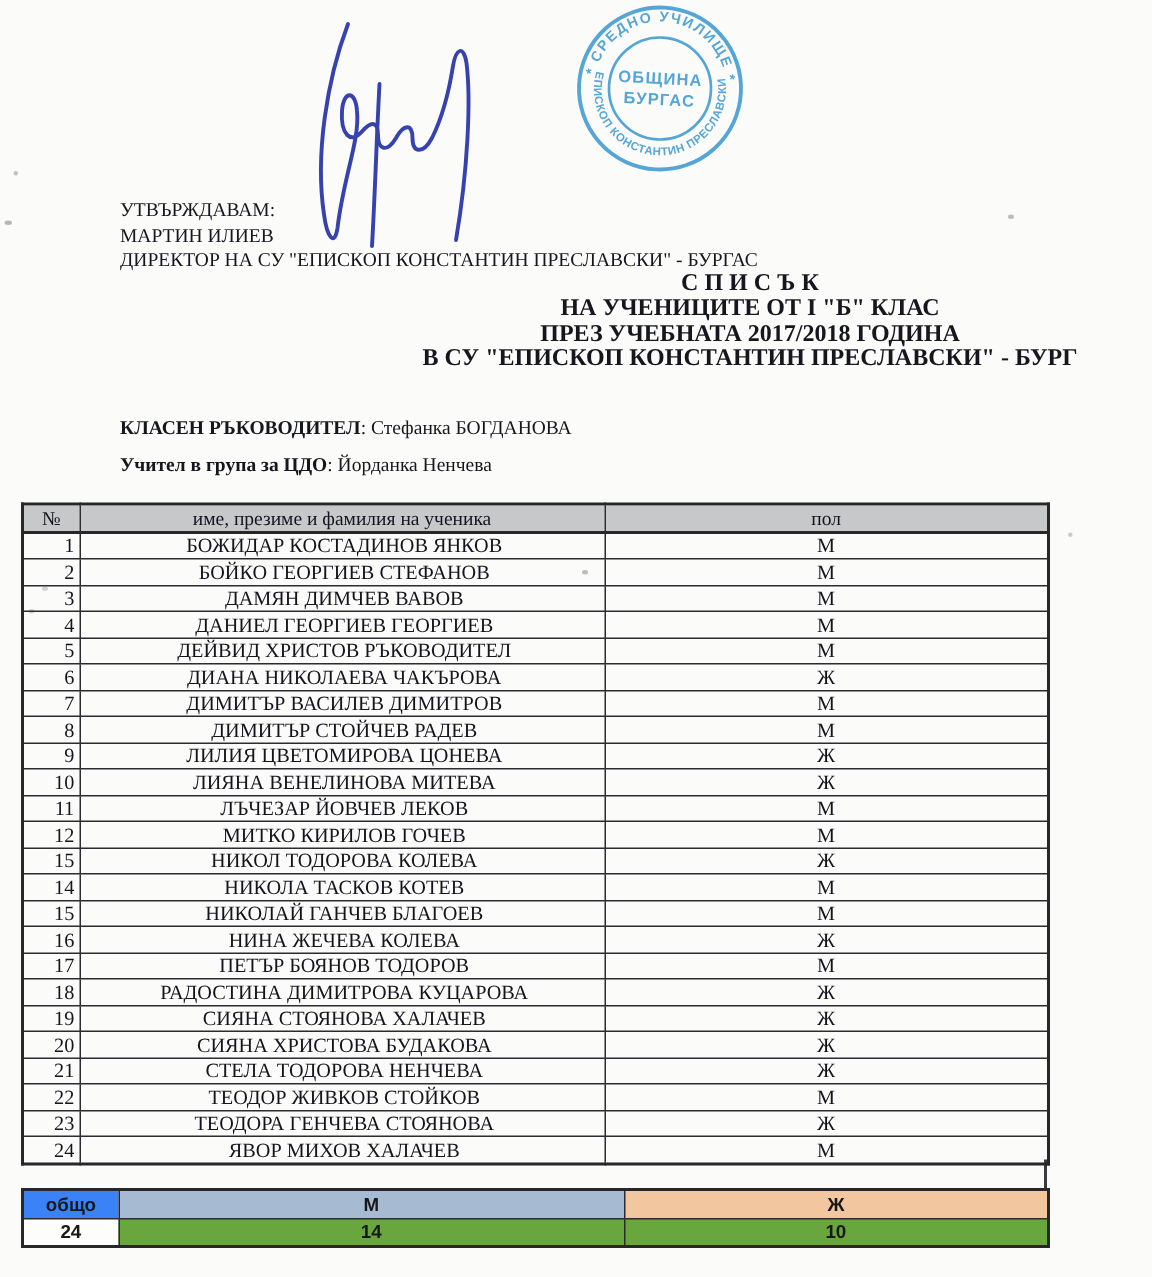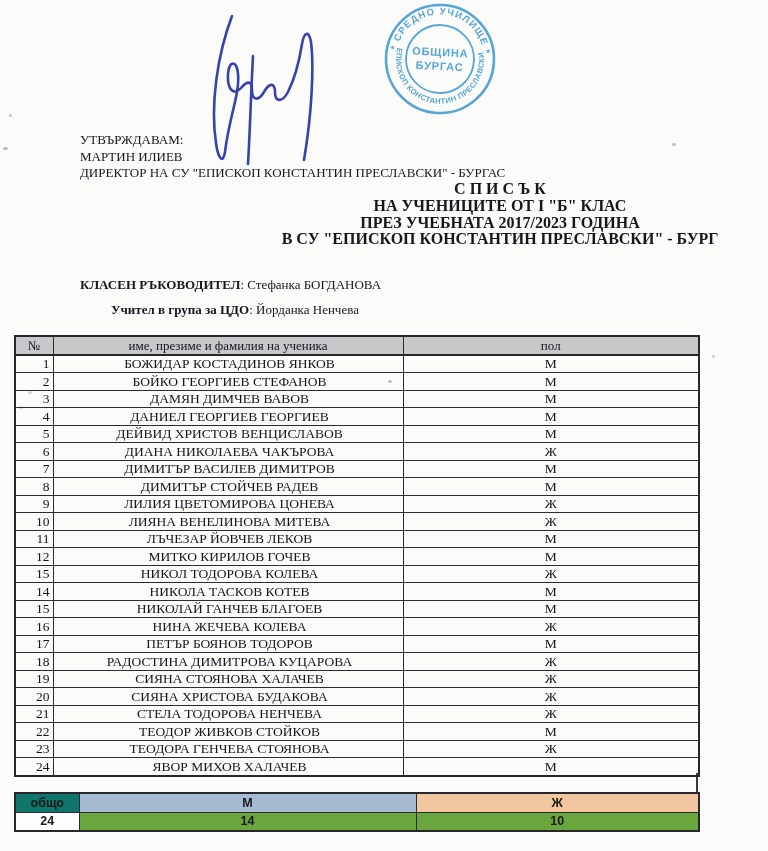--- a/index.html
+++ b/index.html
@@ -9,21 +9,21 @@
     font-family:"Liberation Serif","DejaVu Serif",serif;
     color:#16161f;
   }
   
   .approval { position:absolute; left:80px; top:98px; font-weight:normal; font-size:13px; line-height:16.5px; white-space:nowrap;margin-top:34px; }
   
   .title-block { position:absolute; left:250px; top:181px; width:500px; text-align:center; font-weight:bold; font-size:16px; line-height:16.8px; }
   
   .teacher-line { position:absolute; left:80px; font-size:13px; white-space:nowrap; }
   .teacher-line .lbl { font-weight:bold;font-family:Liberation Serif, serif; }
-  .t1 { top:277px; } .t2 { top:302px;margin-left:31px; }
+  .t1 { top:277px; } .t2 { top:302px; }
   
   table.main { position:absolute; left:14px; top:335px; width:684px; border-collapse:collapse; table-layout:fixed; border:2px solid #26262b; }
   table.main td, table.main th { border:1px solid #2b2b30; height:16.5px; padding:0; font-weight:normal; font-size:13.5px; line-height:1; color:#14141f; vertical-align:middle; overflow:hidden; white-space:nowrap; }
   table.main tr.hdr td { background:#c7c8ca; text-align:center; font-size:13px; border-bottom:2px solid #26262b; }
   table.main td.num { text-align:right; padding-right:3px; }
   table.main td.name { text-align:center; padding-left:3px; }
   table.main td.gender { text-align:center; }
   
   table.sum { position:absolute; left:14px; top:792px; width:684px; border-collapse:collapse; table-layout:fixed; border:2px solid #26262b; font-family:"Liberation Sans","DejaVu Sans",sans-serif; }
   table.sum td { border:1px solid #2b2b30; height:17.5px; padding:0; text-align:center; font-size:12.5px; font-weight:bold; color:#181818; line-height:1; }
@@ -49,21 +49,21 @@
 
   <div class="approval">
     <div>УТВЪРЖДАВАМ:</div>
     <div>МАРТИН ИЛИЕВ</div>
     <div>ДИРЕКТОР НА СУ "ЕПИСКОП КОНСТАНТИН ПРЕСЛАВСКИ" - БУРГАС</div>
   </div>
 
   <div class="title-block">
     <div>С П И С Ъ К</div>
     <div>НА УЧЕНИЦИТЕ ОТ I "Б" КЛАС</div>
-    <div>ПРЕЗ УЧЕБНАТА 2017/2023 ГОДИНА</div>
+    <div>ПРЕЗ УЧЕБНАТА 2017/2018 ГОДИНА</div>
     <div>В СУ "ЕПИСКОП КОНСТАНТИН ПРЕСЛАВСКИ" - БУРГ</div>
   </div>
 
   <div class="teacher-line t1">
     <span class="lbl">КЛАСЕН РЪКОВОДИТЕЛ</span><span>: Стефанка БОГДАНОВА</span>
   </div>
   <div class="teacher-line t2">
     <span class="lbl">Учител в група за ЦДО</span><span>: Йорданка Ненчева</span>
   </div>
 
@@ -94,21 +94,21 @@
           <td class="name">ДАМЯН ДИМЧЕВ ВАВОВ</td>
           <td class="gender">М</td>
         </tr>
         <tr>
           <td class="num">4</td>
           <td class="name">ДАНИЕЛ ГЕОРГИЕВ ГЕОРГИЕВ</td>
           <td class="gender">М</td>
         </tr>
         <tr>
           <td class="num">5</td>
-          <td class="name">ДЕЙВИД ХРИСТОВ ВЕНЦИСЛАВОВ</td>
+          <td class="name">ДЕЙВИД ХРИСТОВ РЪКОВОДИТЕЛ</td>
           <td class="gender">М</td>
         </tr>
         <tr>
           <td class="num">6</td>
           <td class="name">ДИАНА НИКОЛАЕВА ЧАКЪРОВА</td>
           <td class="gender">Ж</td>
         </tr>
         <tr>
           <td class="num">7</td>
           <td class="name">ДИМИТЪР ВАСИЛЕВ ДИМИТРОВ</td>
@@ -203,21 +203,21 @@
   </table>
 
   <table class="sum">
     <colgroup>
         <col style="width:64px">
         <col style="width:337px">
         <col style="width:283px">
       </colgroup>
     <tbody>
       <tr>
-        <td style="background:#0f766e">общо</td>
+        <td style="background:#3b82f6">общо</td>
         <td id="male-hdr-cell" style="background: rgb(166, 186, 210);">М</td>
         <td id="female-hdr-cell" style="background: rgb(242, 199, 159);">Ж</td>
       </tr>
       <tr>
         <td style="background:#fdfdfc">24</td>
         <td id="male-count-cell" style="background: rgb(105, 167, 62);">14</td>
         <td id="female-count-cell" style="background: rgb(105, 167, 62);">10</td>
       </tr>
     </tbody>
   </table>

